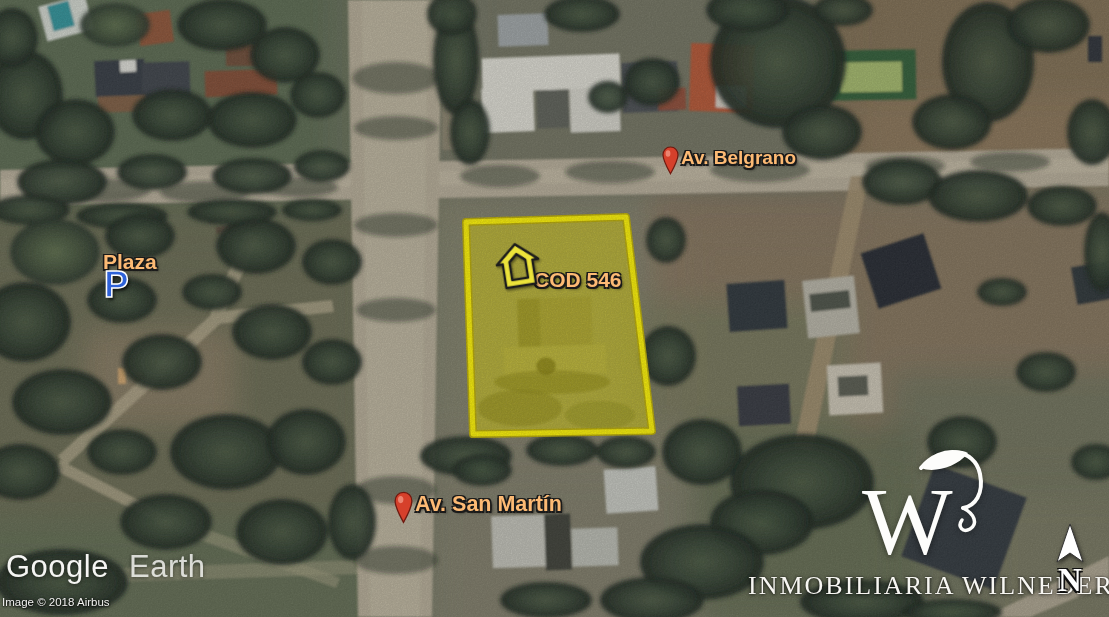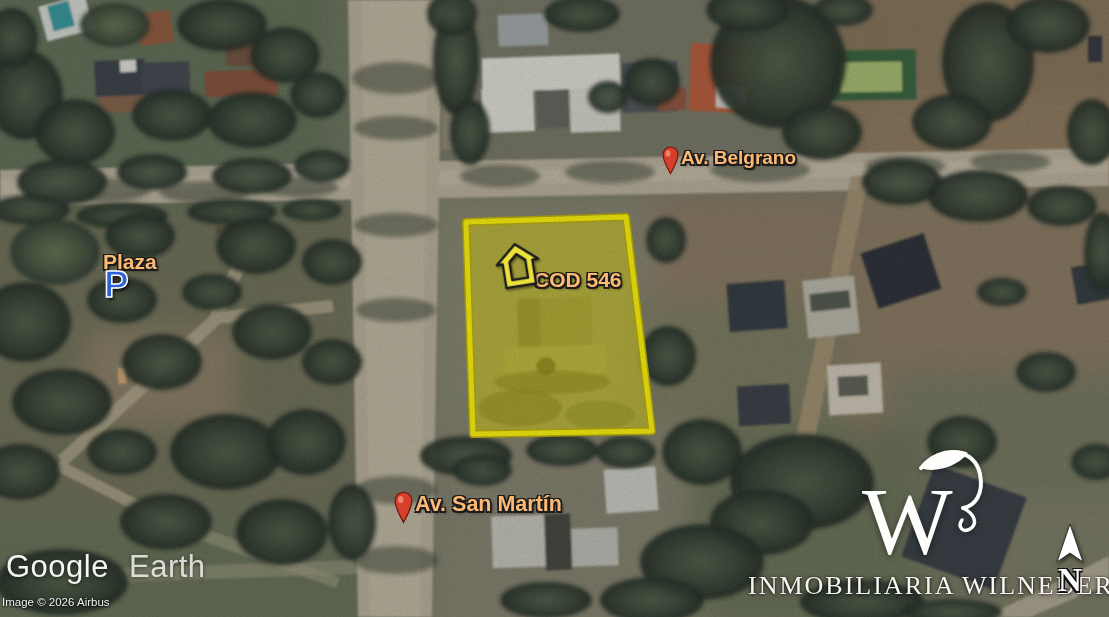--- a/index.html
+++ b/index.html
@@ -295,21 +295,21 @@
   <div class="ovl codlbl">
     <svg width="44" height="50" viewBox="0 0 44 50">
       <path fill-rule="evenodd" d="M22 4 L43 22 L37 22 L37 46 L7 46 L7 22 L1 22 Z M22 14 L30 21 L30 39 L14 39 L14 21 Z" fill="#ece33a" stroke="#1c1c1c" stroke-width="2.4" stroke-linejoin="round"></path>
     </svg>
     <span class="lbl txt">COD 546</span>
   </div>
 
   <div class="ovl gearth">
     <span class="w1">Google</span><span class="w2">Earth</span>
   </div>
-  <div class="ovl copyright">Image © 2026 Airbus</div>
+  <div class="ovl copyright">Image © 2018 Airbus</div>
 
   <div class="ovl monogram">W</div>
   <svg class="ovl flourish" width="92" height="96" viewBox="0 0 92 96" style="filter:drop-shadow(0 1px 3px rgba(0,0,0,.4));">
     <path d="M14 26 C34 2 68 6 73 32 C77 52 68 64 56 66" fill="none" stroke="#fdfdfb" stroke-width="4" stroke-linecap="round"></path>
     <path d="M14 26 C28 8 50 5 61 11 C49 26 26 31 14 26 Z" fill="#fdfdfb"></path>
     <path d="M56 66 c12 6 15 16 7 21 c-7 4 -13 -2 -8 -9" fill="none" stroke="#fdfdfb" stroke-width="3.5" stroke-linecap="round"></path>
   </svg>
   <div class="ovl agency">INMOBILIARIA WILNEDER</div>
 
   <div class="ovl northwrap">

